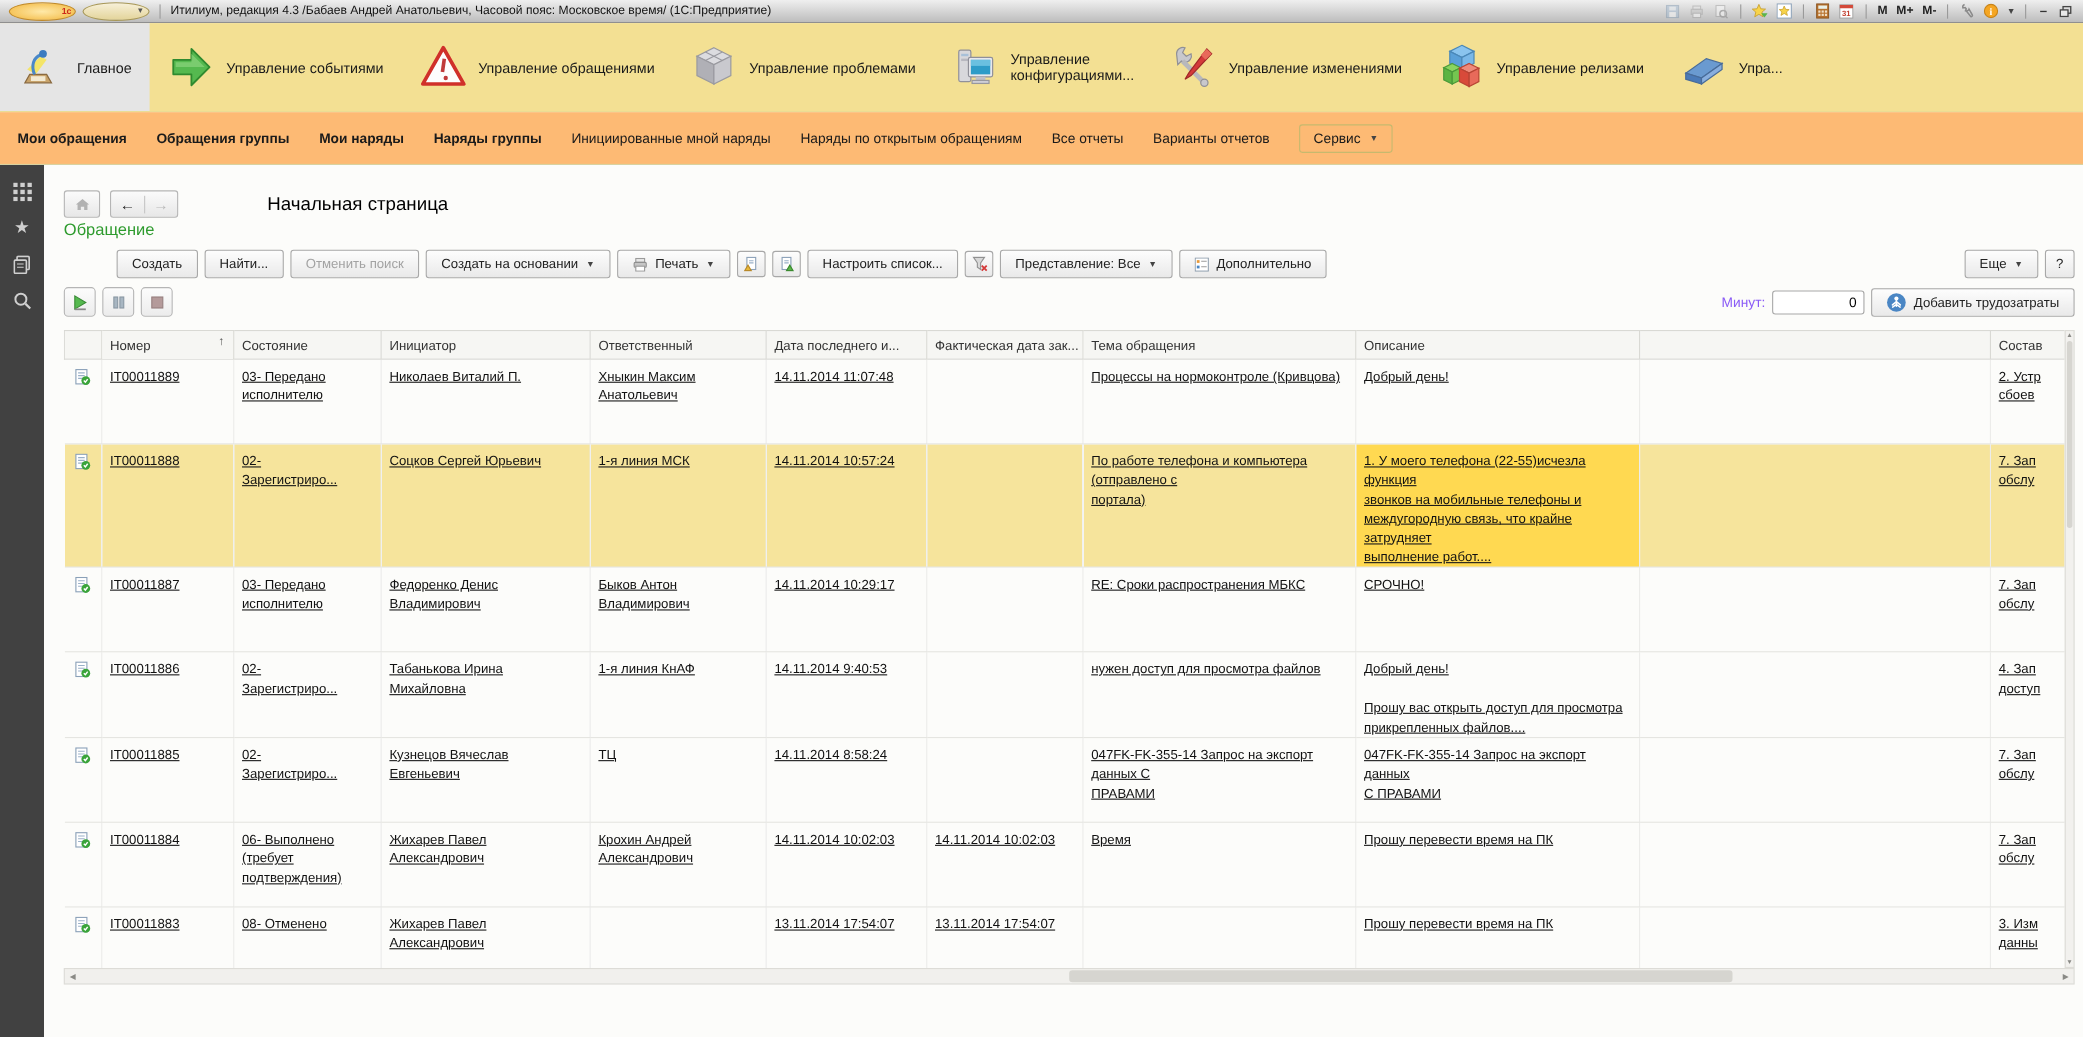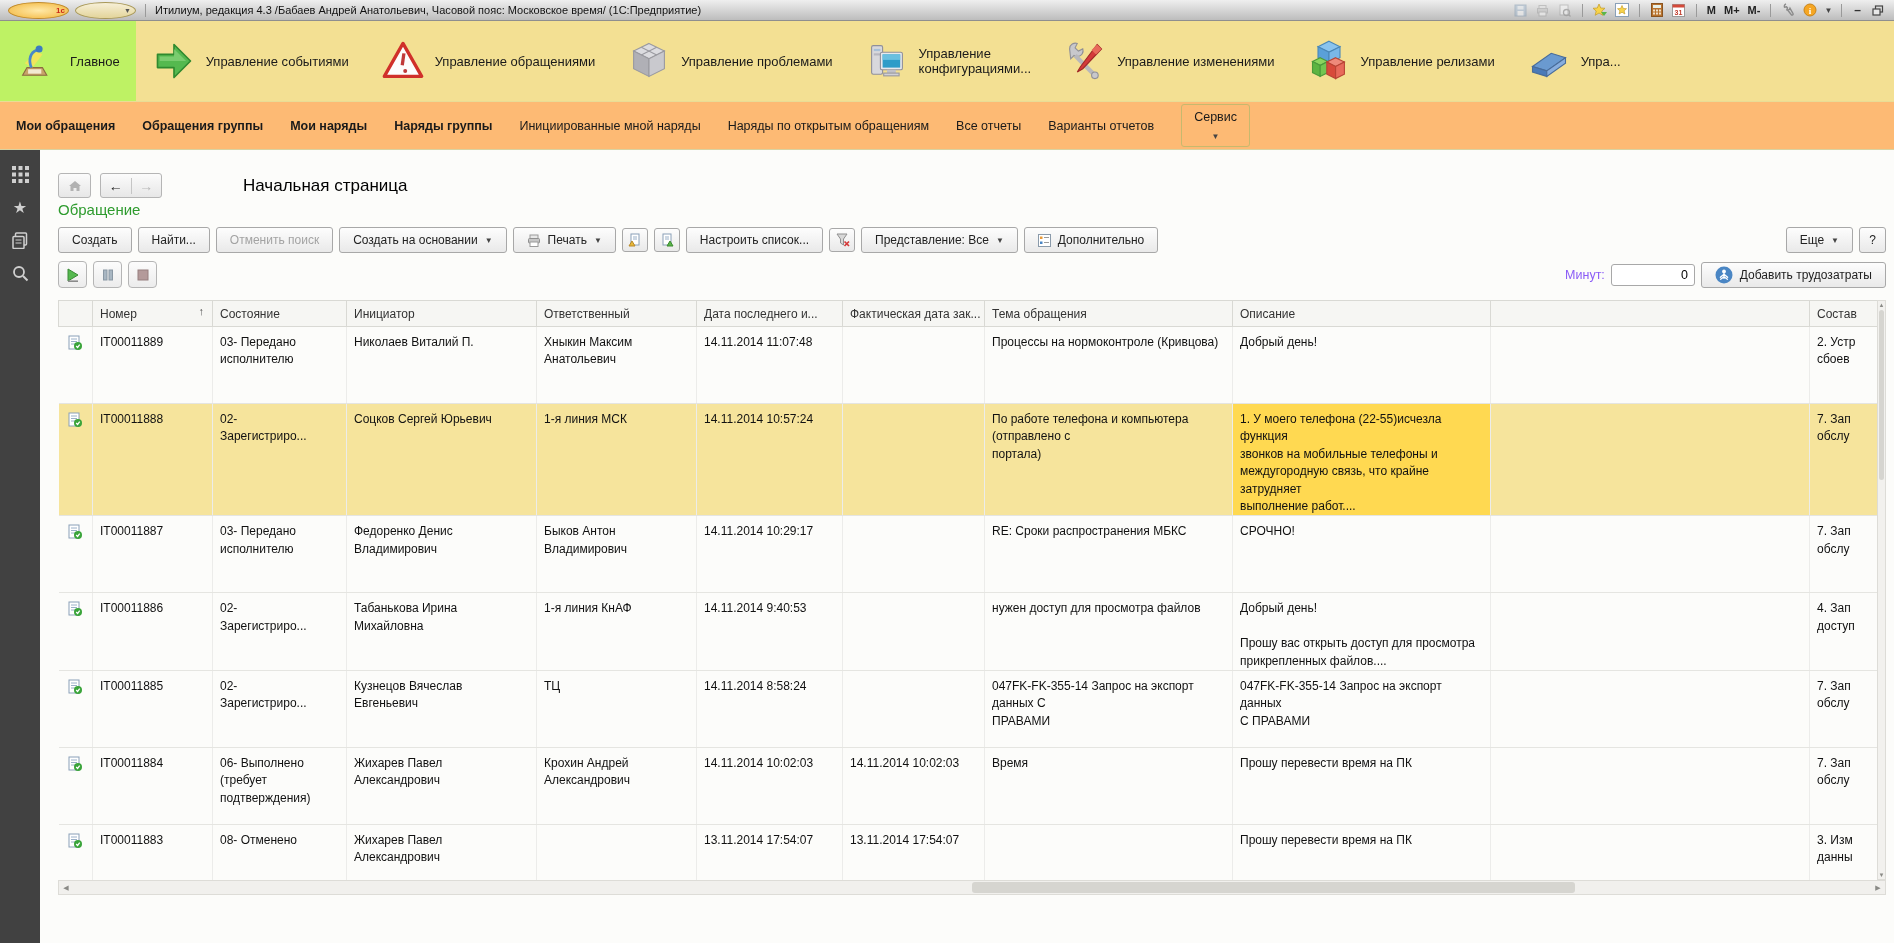--- a/index.html
+++ b/index.html
@@ -16,29 +16,29 @@
 .tb-title{color:#111;white-space:nowrap;}
 .tb-right{margin-left:auto;display:flex;align-items:center;gap:6px;}
 .tbi{width:16px;height:15px;display:flex;align-items:center;justify-content:center;flex:none;}
 .tbi.dis{opacity:.45;}
 .mbtn{font-size:11px;font-weight:bold;color:#222;padding:0 1px;}
 .minbtn{font-size:12px;font-weight:bold;color:#333;padding:0 3px;}
 
 
 .ribbon{height:80px;display:flex;background:#f3e093;overflow:hidden;border-bottom:1px solid #e9dc96;}
 .rtab{display:flex;align-items:center;gap:10px;padding:0 16px;font-size:13px;cursor:pointer;white-space:pre-line;flex:none;}
-.rtab.active{background:#bef264;}
+.rtab.active{background:#e5e5e5;}
 .rtab svg{flex:none;}
 
 
 .menubar{height:47px;display:flex;align-items:center;gap:27px;padding:0 16px;background:#fdba74;
   border-bottom:1px solid #d9d2a0;font-size:12.5px;}
 .mitem{cursor:pointer;white-space:nowrap;}
 .mitem.b{font-weight:bold;}
-.servicebtn{border:1px solid #c6b96e;border-radius:3px;padding:5px 12px;display:flex;align-items:center;gap:8px;cursor:pointer;flex-direction:column;}
+.servicebtn{border:1px solid #c6b96e;border-radius:3px;padding:5px 12px;display:flex;align-items:center;gap:8px;cursor:pointer;}
 .caret{font-size:8px;color:#444;}
 
 
 .bodywrap{display:flex;height:795px;}
 .sidepanel{width:40px;background:#414141;display:flex;flex-direction:column;align-items:center;padding-top:14px;gap:13px;flex:none;}
 .spi{width:20px;height:20px;display:flex;align-items:center;justify-content:center;color:#cfcfcf;font-size:16px;cursor:pointer;}
 .content{flex:1;position:relative;padding:0 8px 0 18px;background:#fcfcfa;overflow:hidden;}
 
 
 .navrow{margin-top:23px;display:flex;align-items:center;}
@@ -48,21 +48,21 @@
 .bfgroup{display:flex;width:60px;}
 .bfgroup .half{flex:1;display:flex;align-items:center;justify-content:center;font-size:14px;}
 .bfgroup .half:first-child{border-right:1px solid #c5c5c5;color:#222;}
 .bfgroup .half:last-child{color:#b8b8b8;}
 .pagetitle{margin-left:81px;font-size:17px;color:#000;}
 
 
 .sectionrow{margin-top:3px;font-size:15px;color:#2e9b2e;}
 
 
-.toolbar{margin-top:9px;display:flex;align-items:center;gap:6px;}
+.toolbar{margin-top:9px;display:flex;align-items:center;gap:6px;margin-left:48px;}
 .btn{display:inline-flex;align-items:center;gap:7px;padding:0 13px;height:24px;
   background:linear-gradient(#fdfdfd,#e9e9e9);border:1px solid #a8a8a8;border-radius:3px;
   font-size:12px;color:#222;cursor:pointer;white-space:nowrap;}
 .btn.dis{color:#a3a3a3;}
 .btn.iconbtn{padding:0 4px;width:26px;box-sizing:border-box;justify-content:center;}
 .tspacer{flex:1;}
 .qbtn{width:25px;padding:0;justify-content:center;}
 
 
 .subtoolbar{margin-top:8px;display:flex;align-items:center;gap:6px;}
@@ -76,21 +76,21 @@
 .tablewrap{margin-top:12px;position:relative;width:1828px;}
 .tclip{height:580px;overflow:hidden;width:1819px;}
 table{border-collapse:collapse;table-layout:fixed;width:1819px;}
 col.c-icon{width:34px;}col.c-number{width:120px;}col.c-state{width:134px;}col.c-initiator{width:190px;}
 col.c-responsible{width:160px;}col.c-last_date{width:146px;}col.c-actual_date{width:142px;}
 col.c-subject{width:248px;}col.c-description{width:258px;}col.c-spacer{width:319px;}col.c-service{width:68px;}
 thead th{height:25px;background:#f6f6f3;border:1px solid #d9d9d4;font-weight:normal;font-size:12px;
   color:#333;text-align:left;padding:0 7px;white-space:nowrap;overflow:hidden;}
 thead th.num{position:relative;}
 .sort{position:absolute;right:8px;top:4px;font-size:11px;color:#555;}
-tbody tr{height:77px;}
+tbody tr{height:77px;text-decoration:underline;}
 tbody td{vertical-align:top;padding:7px 7px 0 7px;border-right:1px solid #ececе8;
   border-right:1px solid #ececea;border-bottom:1px solid #e5e5e1;font-size:12px;line-height:1.45;
   color:#111;overflow:hidden;}
 td.pre{white-space:pre-line;}
 td.c-icon{padding-left:8px;padding-top:8px;}
 tr.sel td{background:#f6e49c;}
 tr.sel td.desc-hl{background:#ffd951;}
 
 .vscroll{position:absolute;right:0;top:0;width:9px;height:580px;background:#f2f1ee;border:1px solid #dddcd7;box-sizing:border-box;}
 .vthumb{position:absolute;left:1px;right:1px;top:9px;height:170px;background:#d6d5d0;border-radius:3px;}

